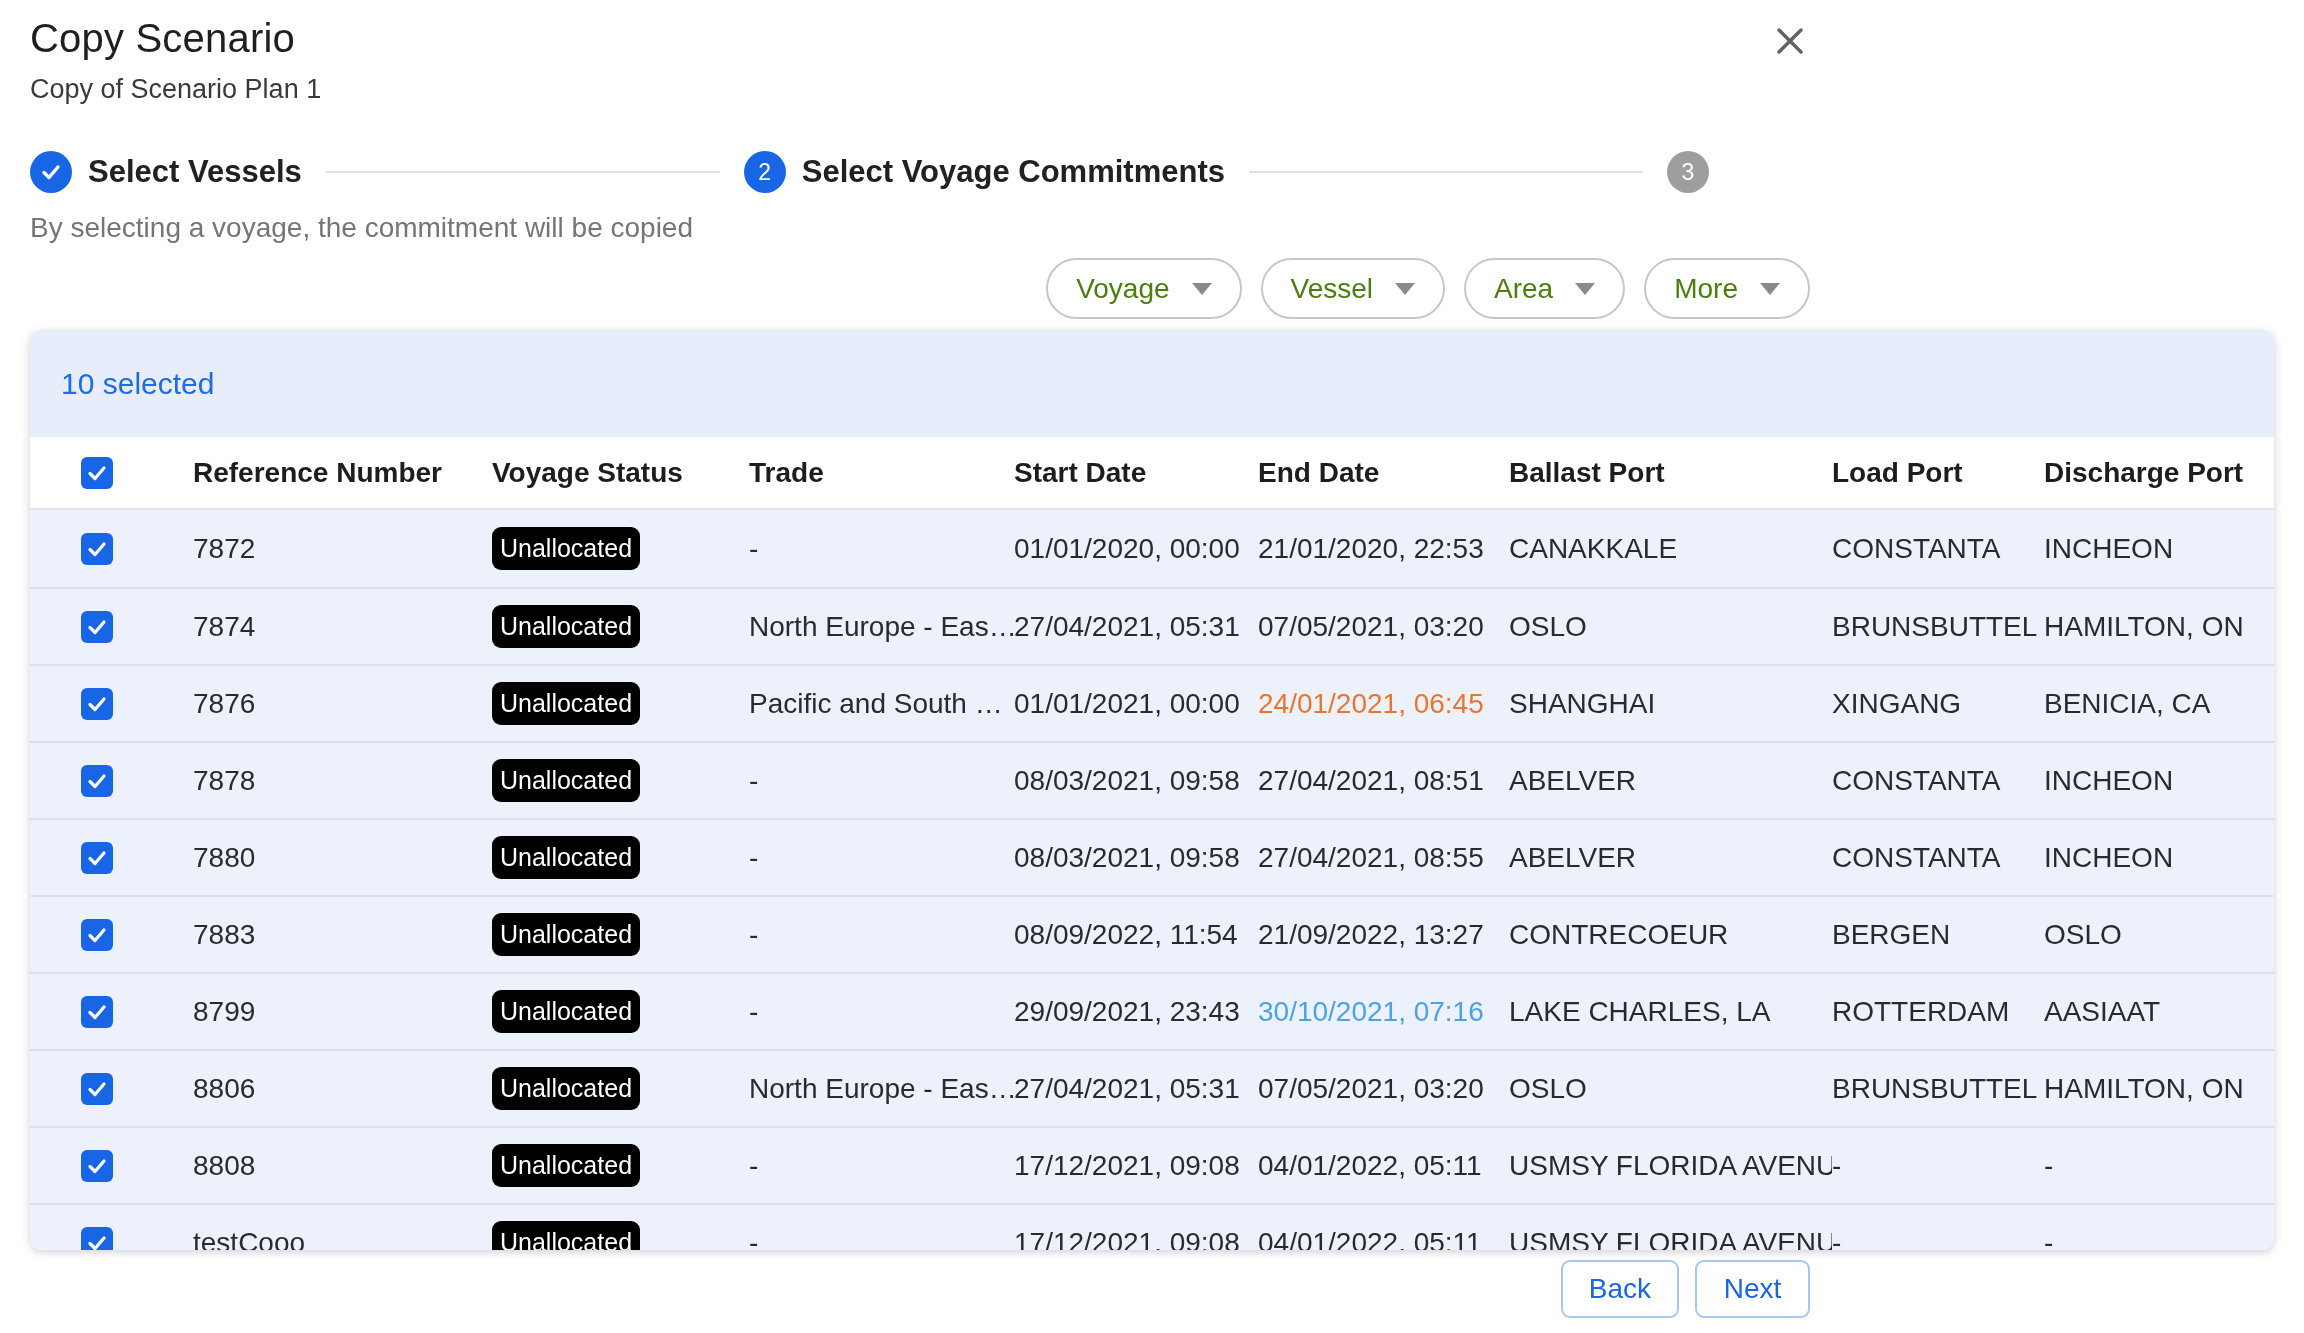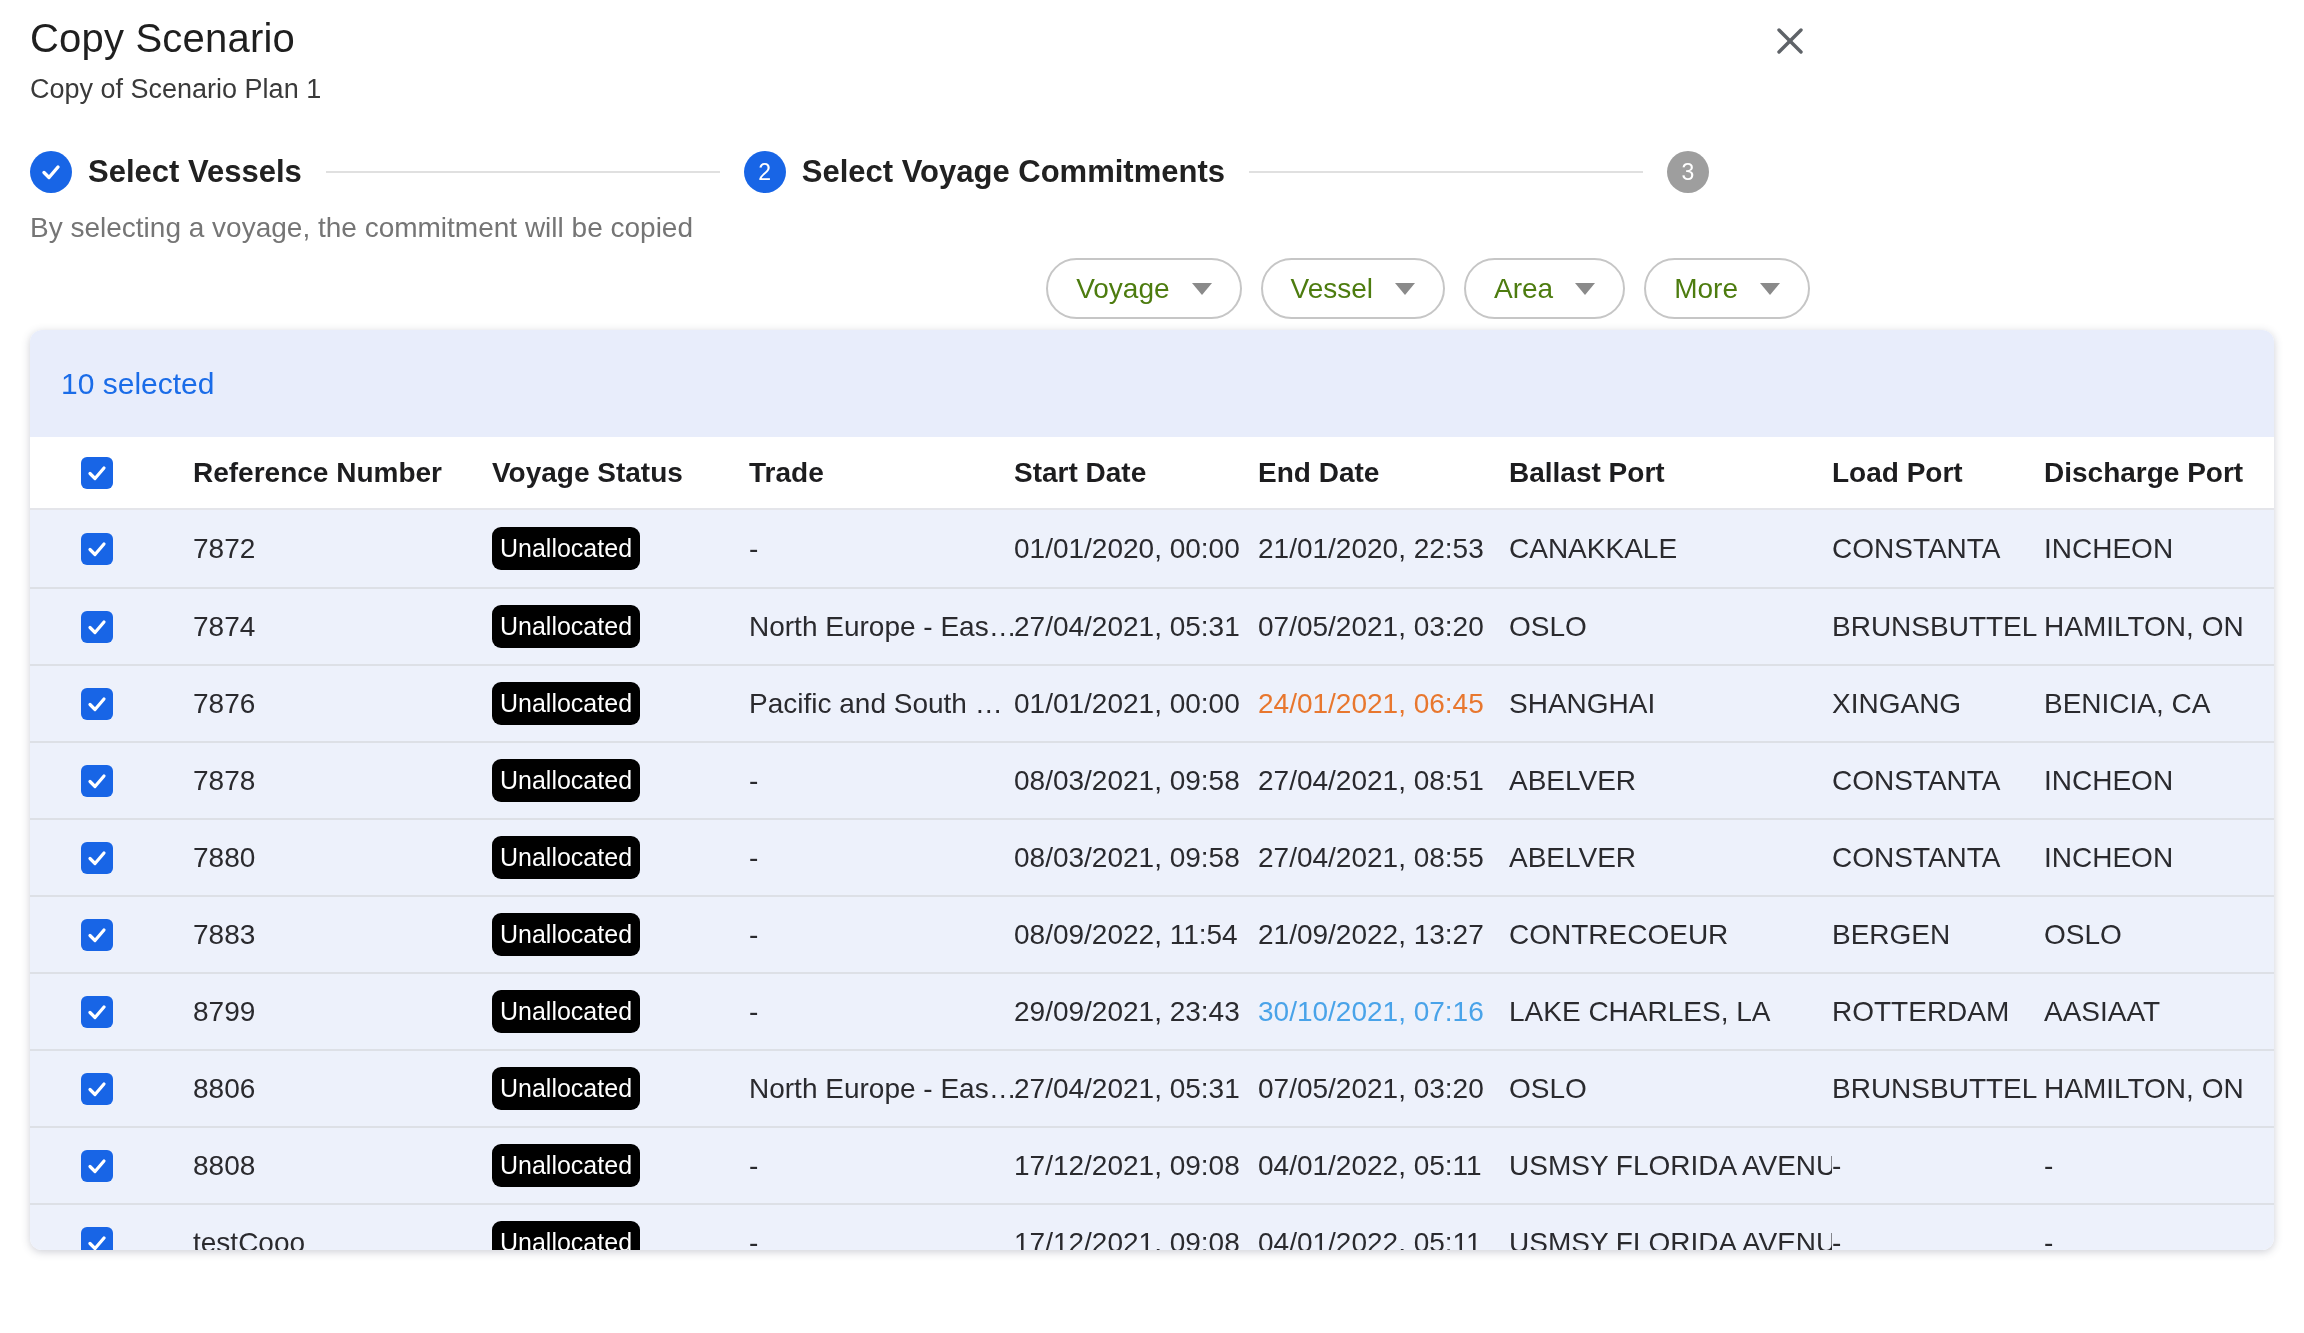--- a/index.html
+++ b/index.html
@@ -343,14 +343,18 @@
     <div class="td">-</div>
     <div class="td">17/12/2021, 09:08</div>
     <div class="td">04/01/2022, 05:11</div>
     <div class="td">USMSY FLORIDA AVENUE</div>
     <div class="td">-</div>
     <div class="td">-</div>
   </div>
 </div>
   </div>
 
+  <div class="footer">
+    <button class="btn">Back</button>
+    <button class="btn">Next</button>
+  </div>
 
 </div>
 
 </body></html>

